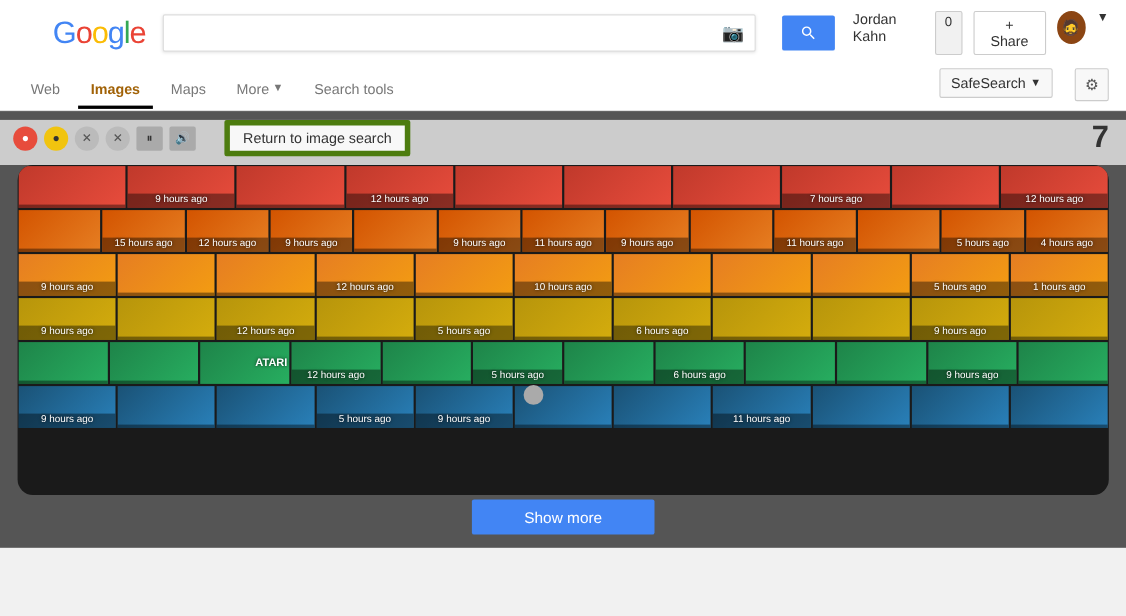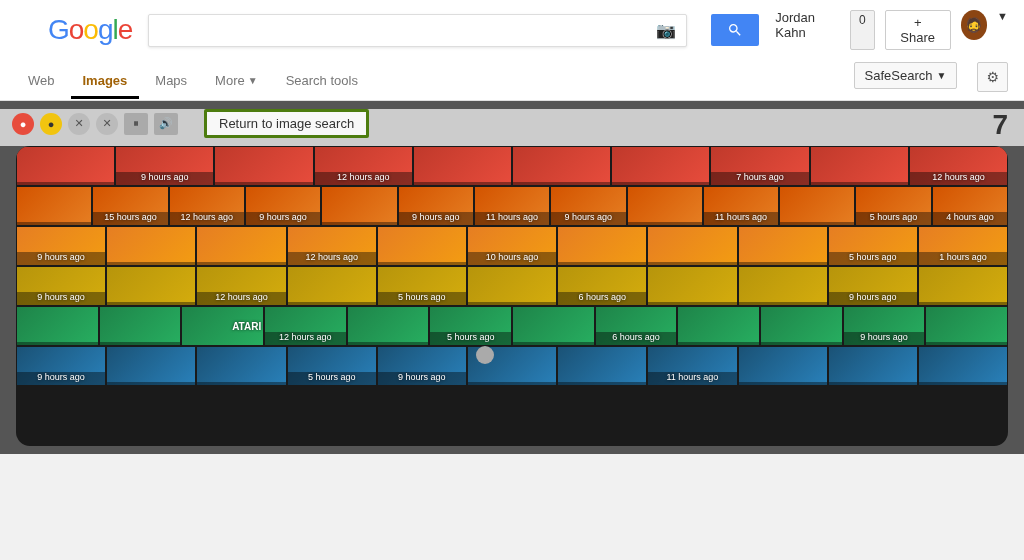--- a/index.html
+++ b/index.html
@@ -184,21 +184,21 @@
     }
     .ctrl-red { background: #e74c3c; color: white; }
     .ctrl-yellow { background: #f1c40f; color: #333; }
     .ctrl-x1 { background: #bbb; color: #555; }
     .ctrl-x2 { background: #bbb; color: #555; }
     .ctrl-pause { background: #aaa; color: #333; border-radius: 2px; width: 24px; height: 22px; }
     .ctrl-sound { background: #aaa; color: #333; border-radius: 2px; width: 24px; height: 22px; }
 
     #return-btn {
       margin-left: 20px;
-      border: 3px solid #4d7c0f;
+      border: 5px solid #4d7c0f;
       background: #f8f8f8;
       padding: 4px 12px;
       font-size: 13px;
       cursor: pointer;
       border-radius: 2px;
       color: #333;
     }
 
     #score-display {
       position: absolute;
@@ -563,13 +563,16 @@
           <span class="brick-label"></span>
         </div>
       <div class="brick">
           <span class="brick-label"></span>
         </div>
     </div>
 
     <div id="ball"></div>
   </div>
 
+  <div id="bottom-bar">
+    <button id="show-more-btn">Show more</button>
+  </div>
 </div>
 
 </body></html>

